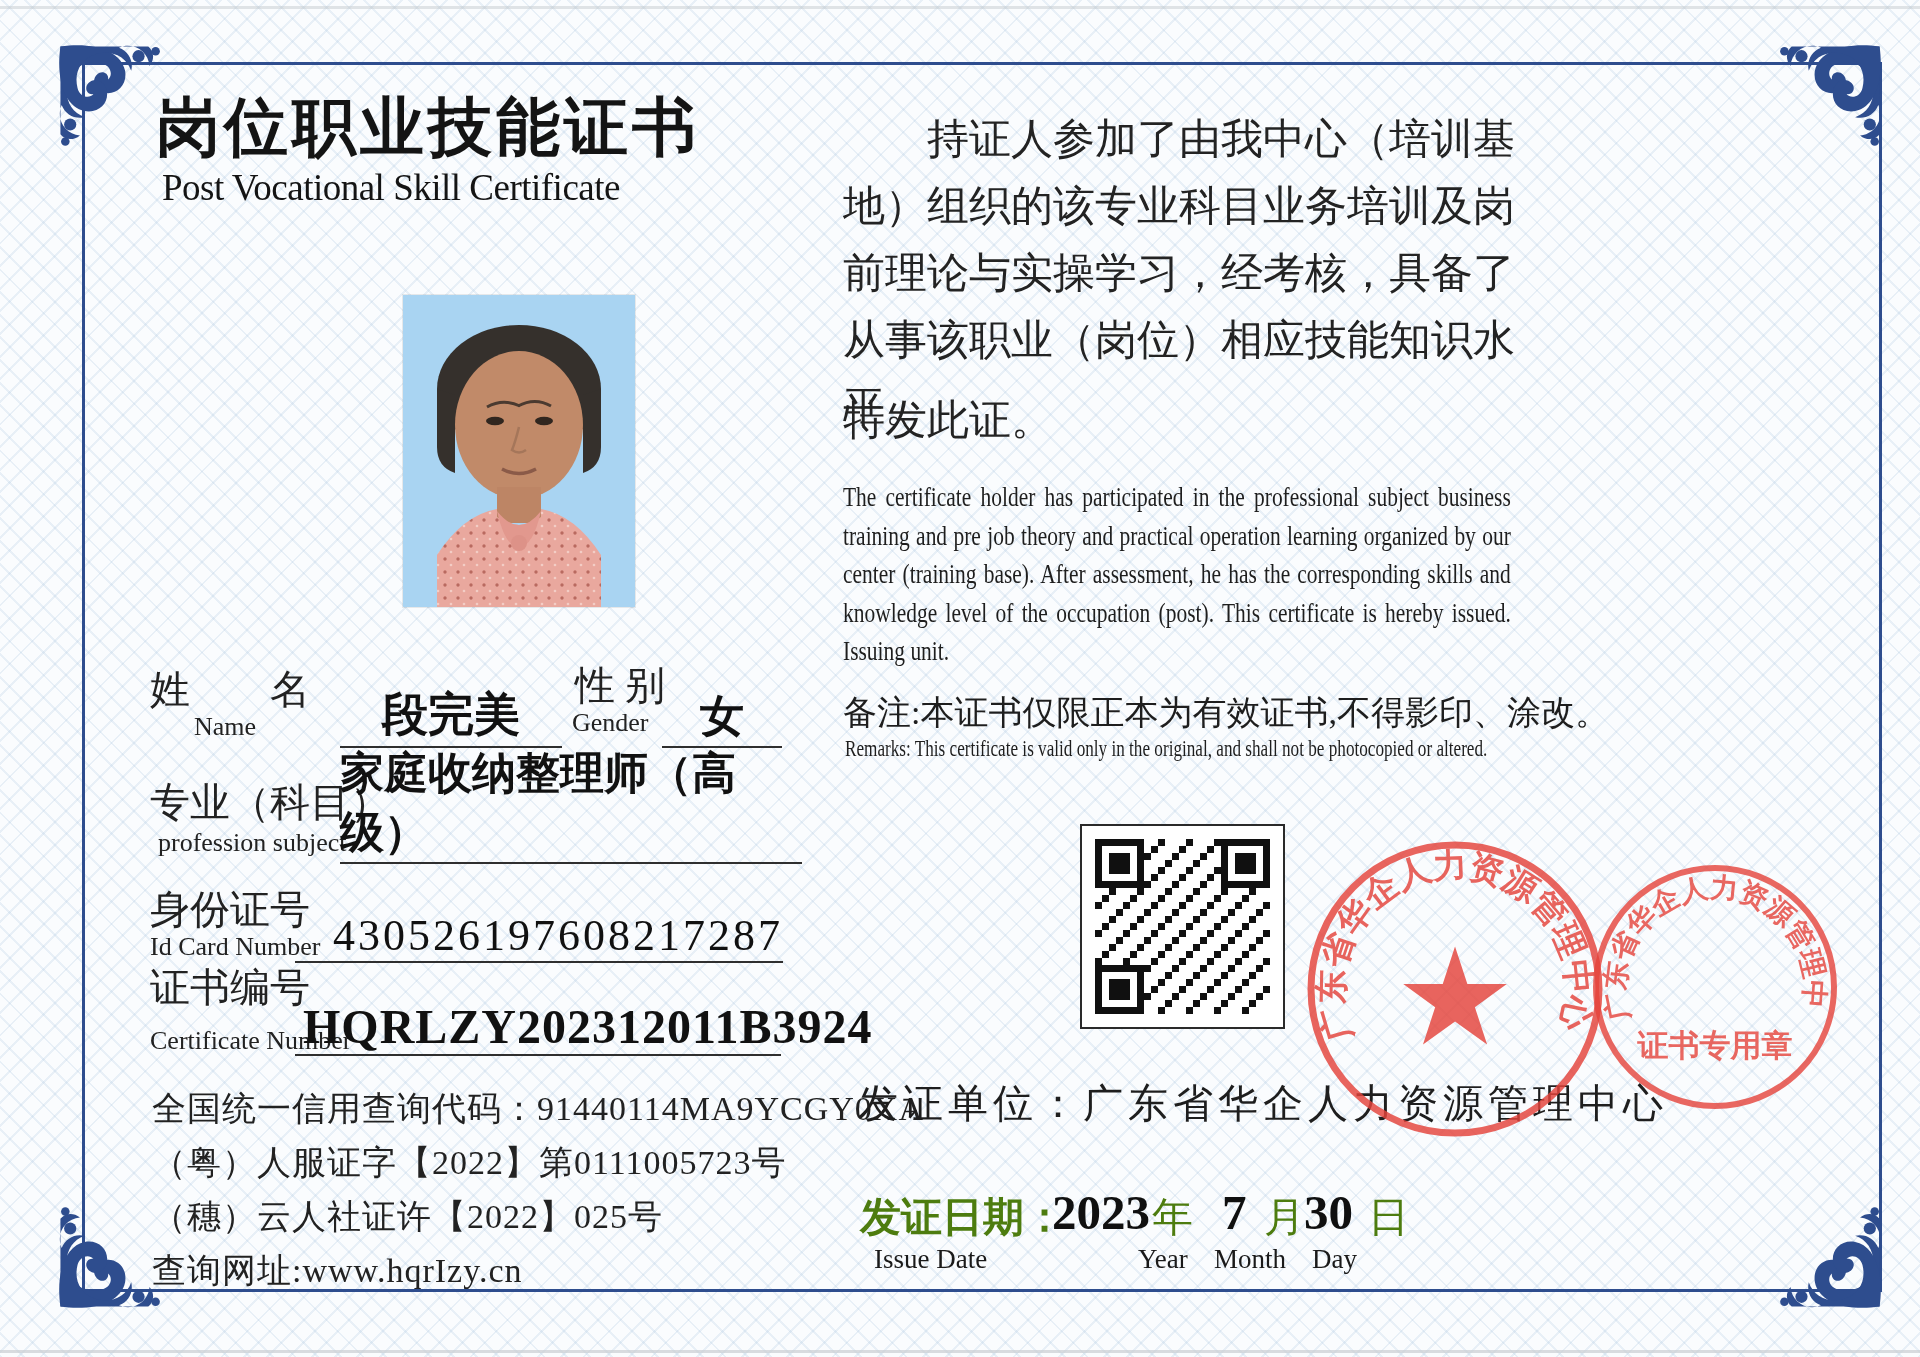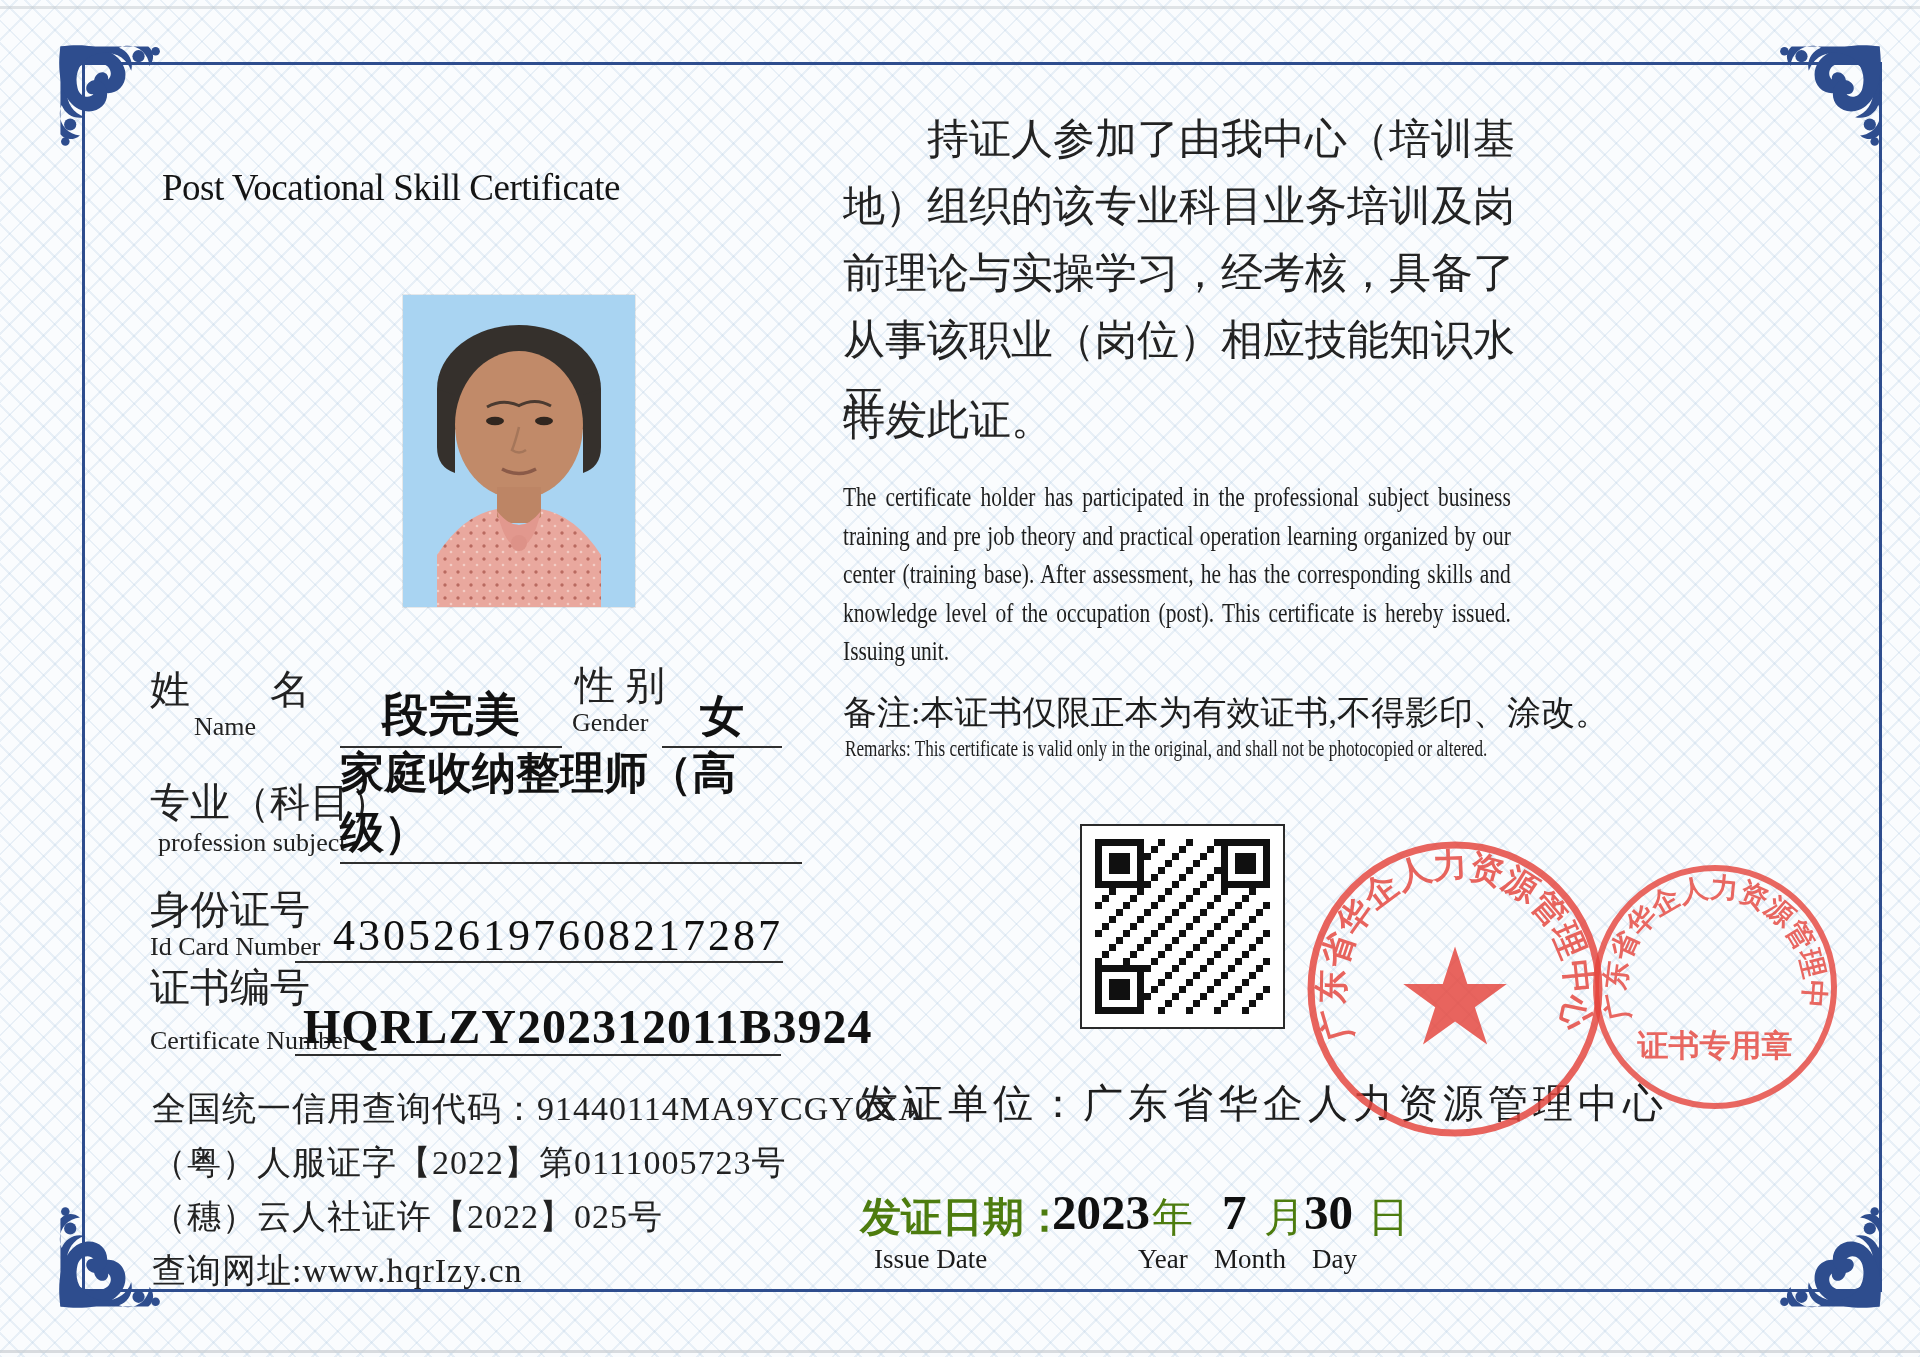--- a/index.html
+++ b/index.html
@@ -100,20 +100,21 @@
     <g fill="#2e4d8e">
       <path d="M2 2 C30 -2 52 6 55 22 C57 34 48 42 38 40 C30 38 27 30 32 25 C36 21 42 24 41 29 C45 26 44 18 36 16 C24 13 12 18 8 32 C5 44 10 56 22 60 C14 62 6 58 3 50 C-2 62 6 74 18 75 C12 80 5 78 2 74 Z"></path>
       <path d="M2 2 C-2 30 6 52 22 55 C34 57 42 48 40 38 C38 30 30 27 25 32 C21 36 24 42 29 41 C26 45 18 44 16 36 C13 24 18 12 32 8 C44 5 56 10 60 22 C62 14 58 6 50 3 C62 -2 74 6 75 18 C80 12 78 5 74 2 Z"></path>
       <circle cx="66" cy="10" r="5"></circle>
         <circle cx="10" cy="66" r="5"></circle>
       <circle cx="80" cy="6" r="3.5"></circle>
         <circle cx="6" cy="80" r="3.5"></circle>
     </g>
   </svg>
 
+  <div class="abs title-zh">岗位职业技能证书</div>
   <div class="abs title-en">Post Vocational Skill Certificate</div>
 
   <div class="abs photo">
     <svg viewBox="0 0 232 312" width="232" height="312">
       <defs>
         <pattern id="dots" width="13" height="13" patternUnits="userSpaceOnUse">
           <circle cx="3" cy="4" r="1.7" fill="#b96a60"></circle>
           <circle cx="9" cy="10" r="1.3" fill="#f3cdc6"></circle>
         </pattern>
       </defs>

